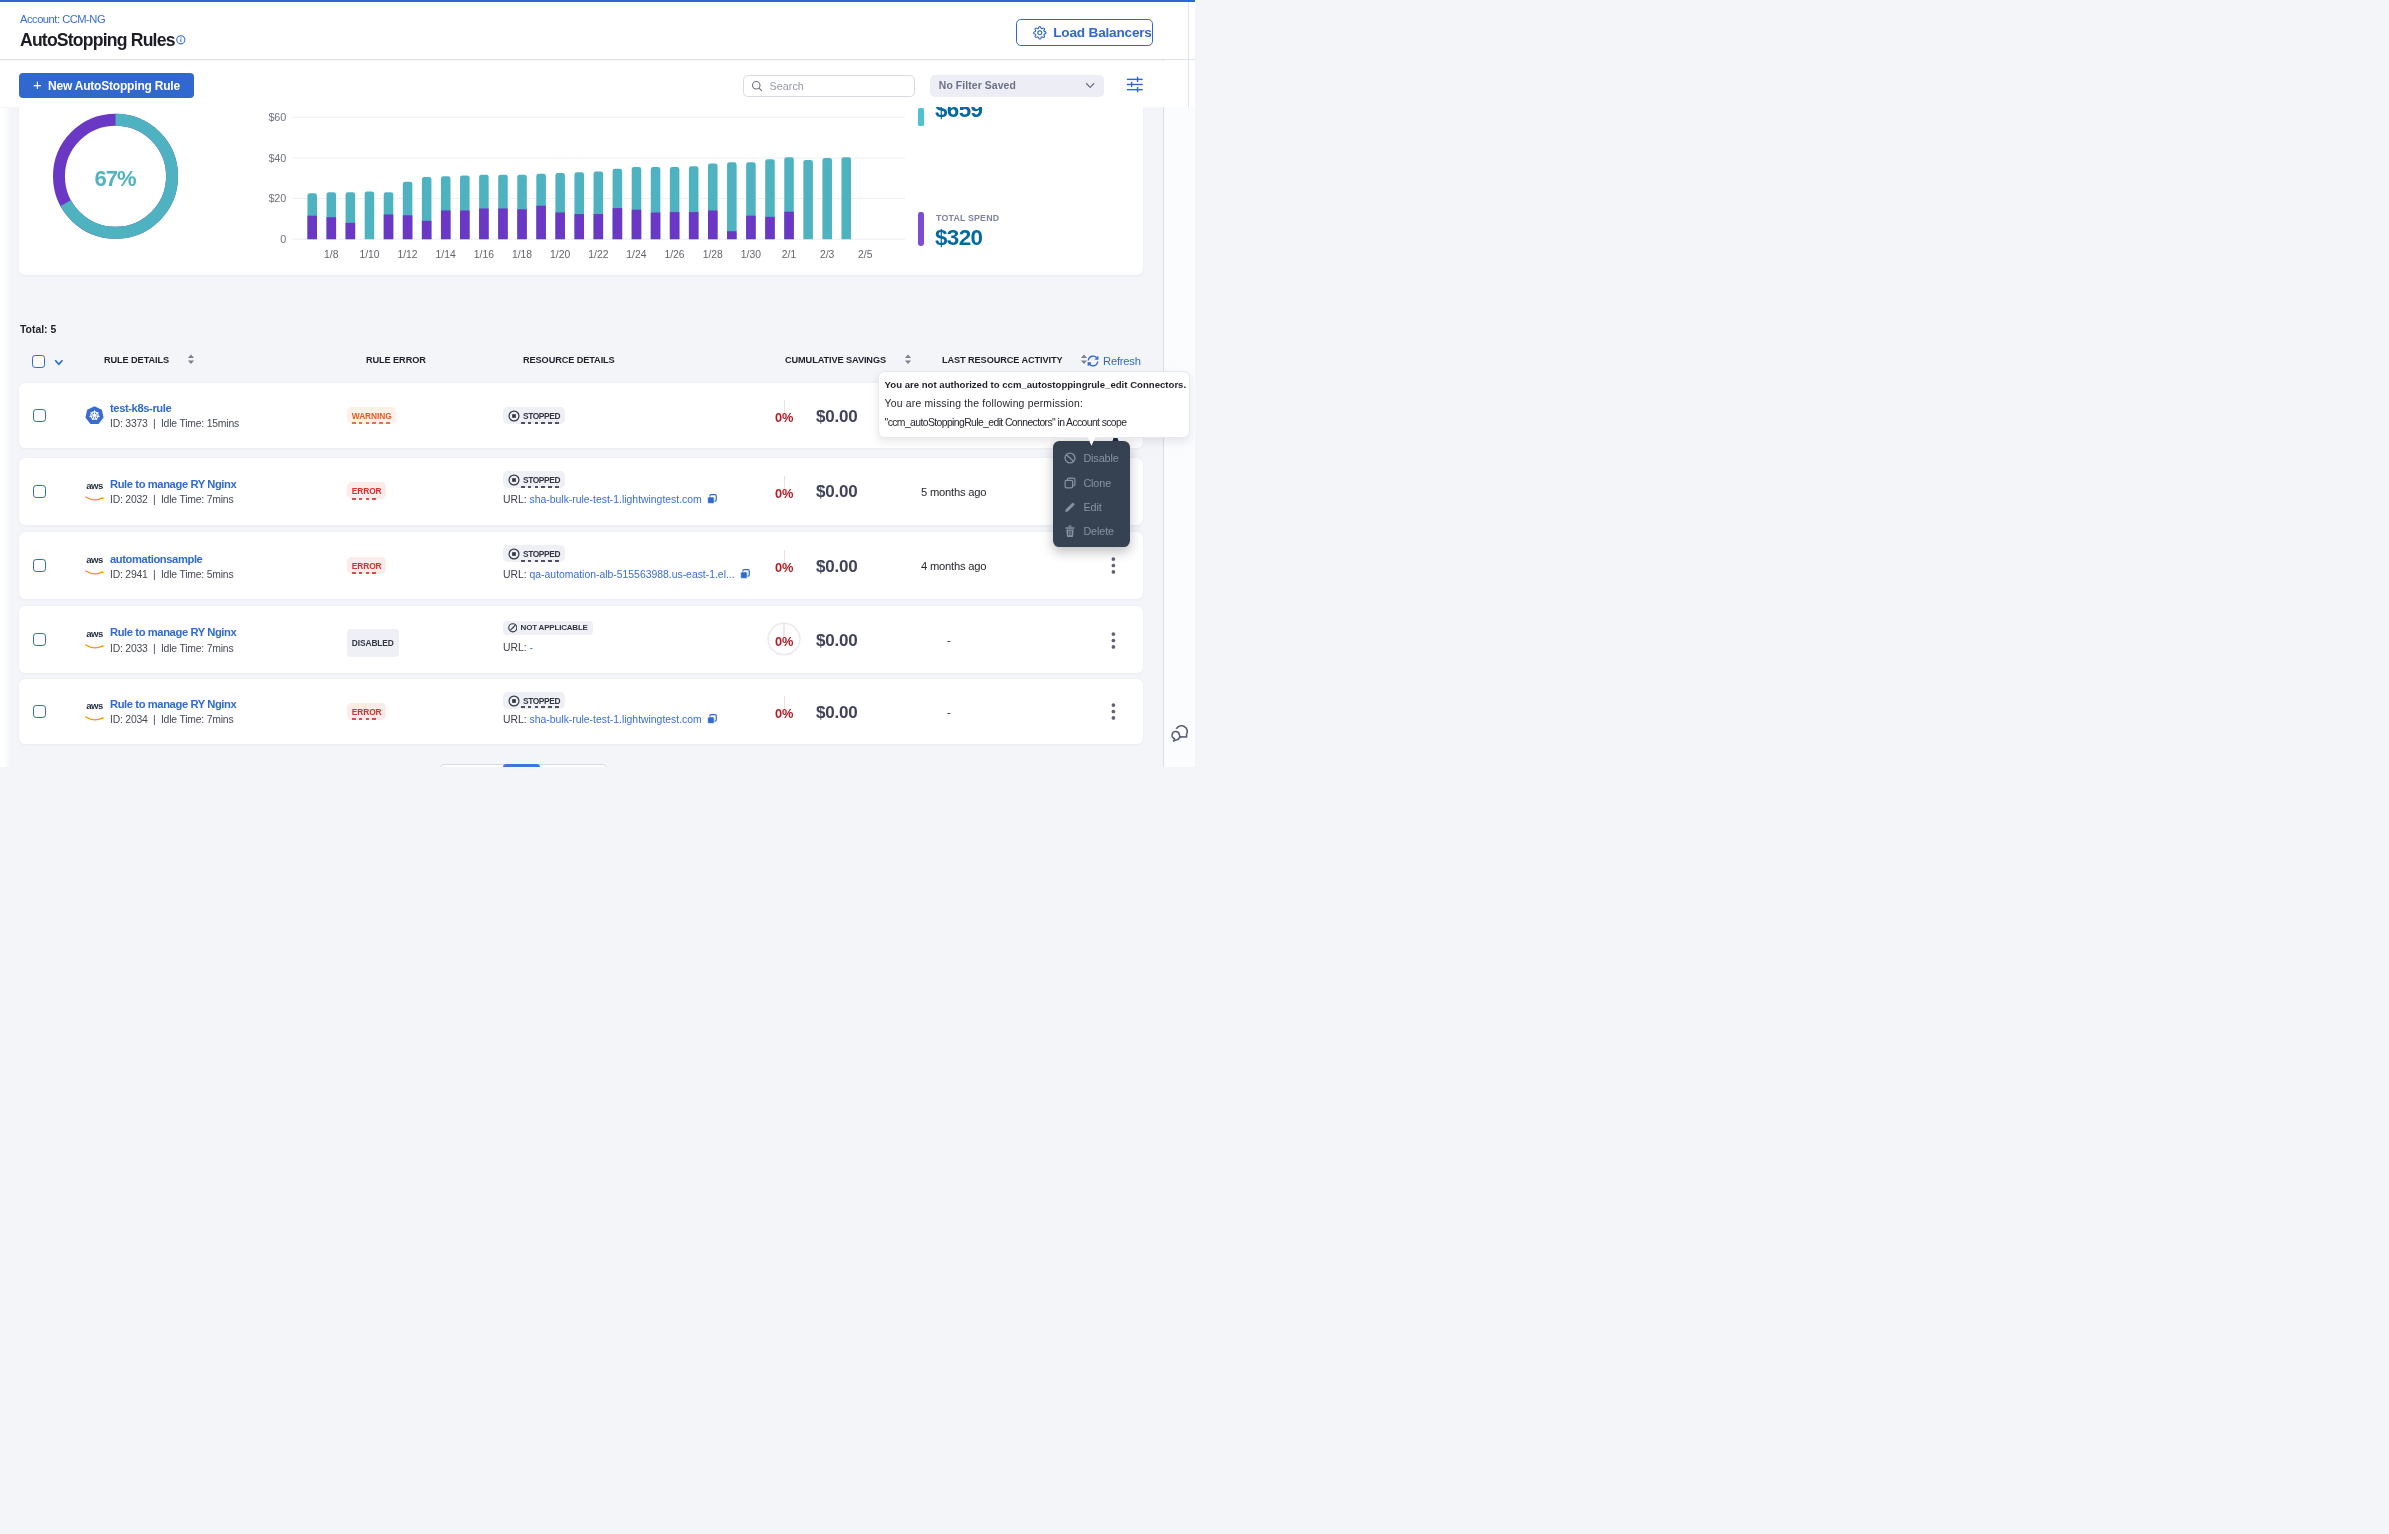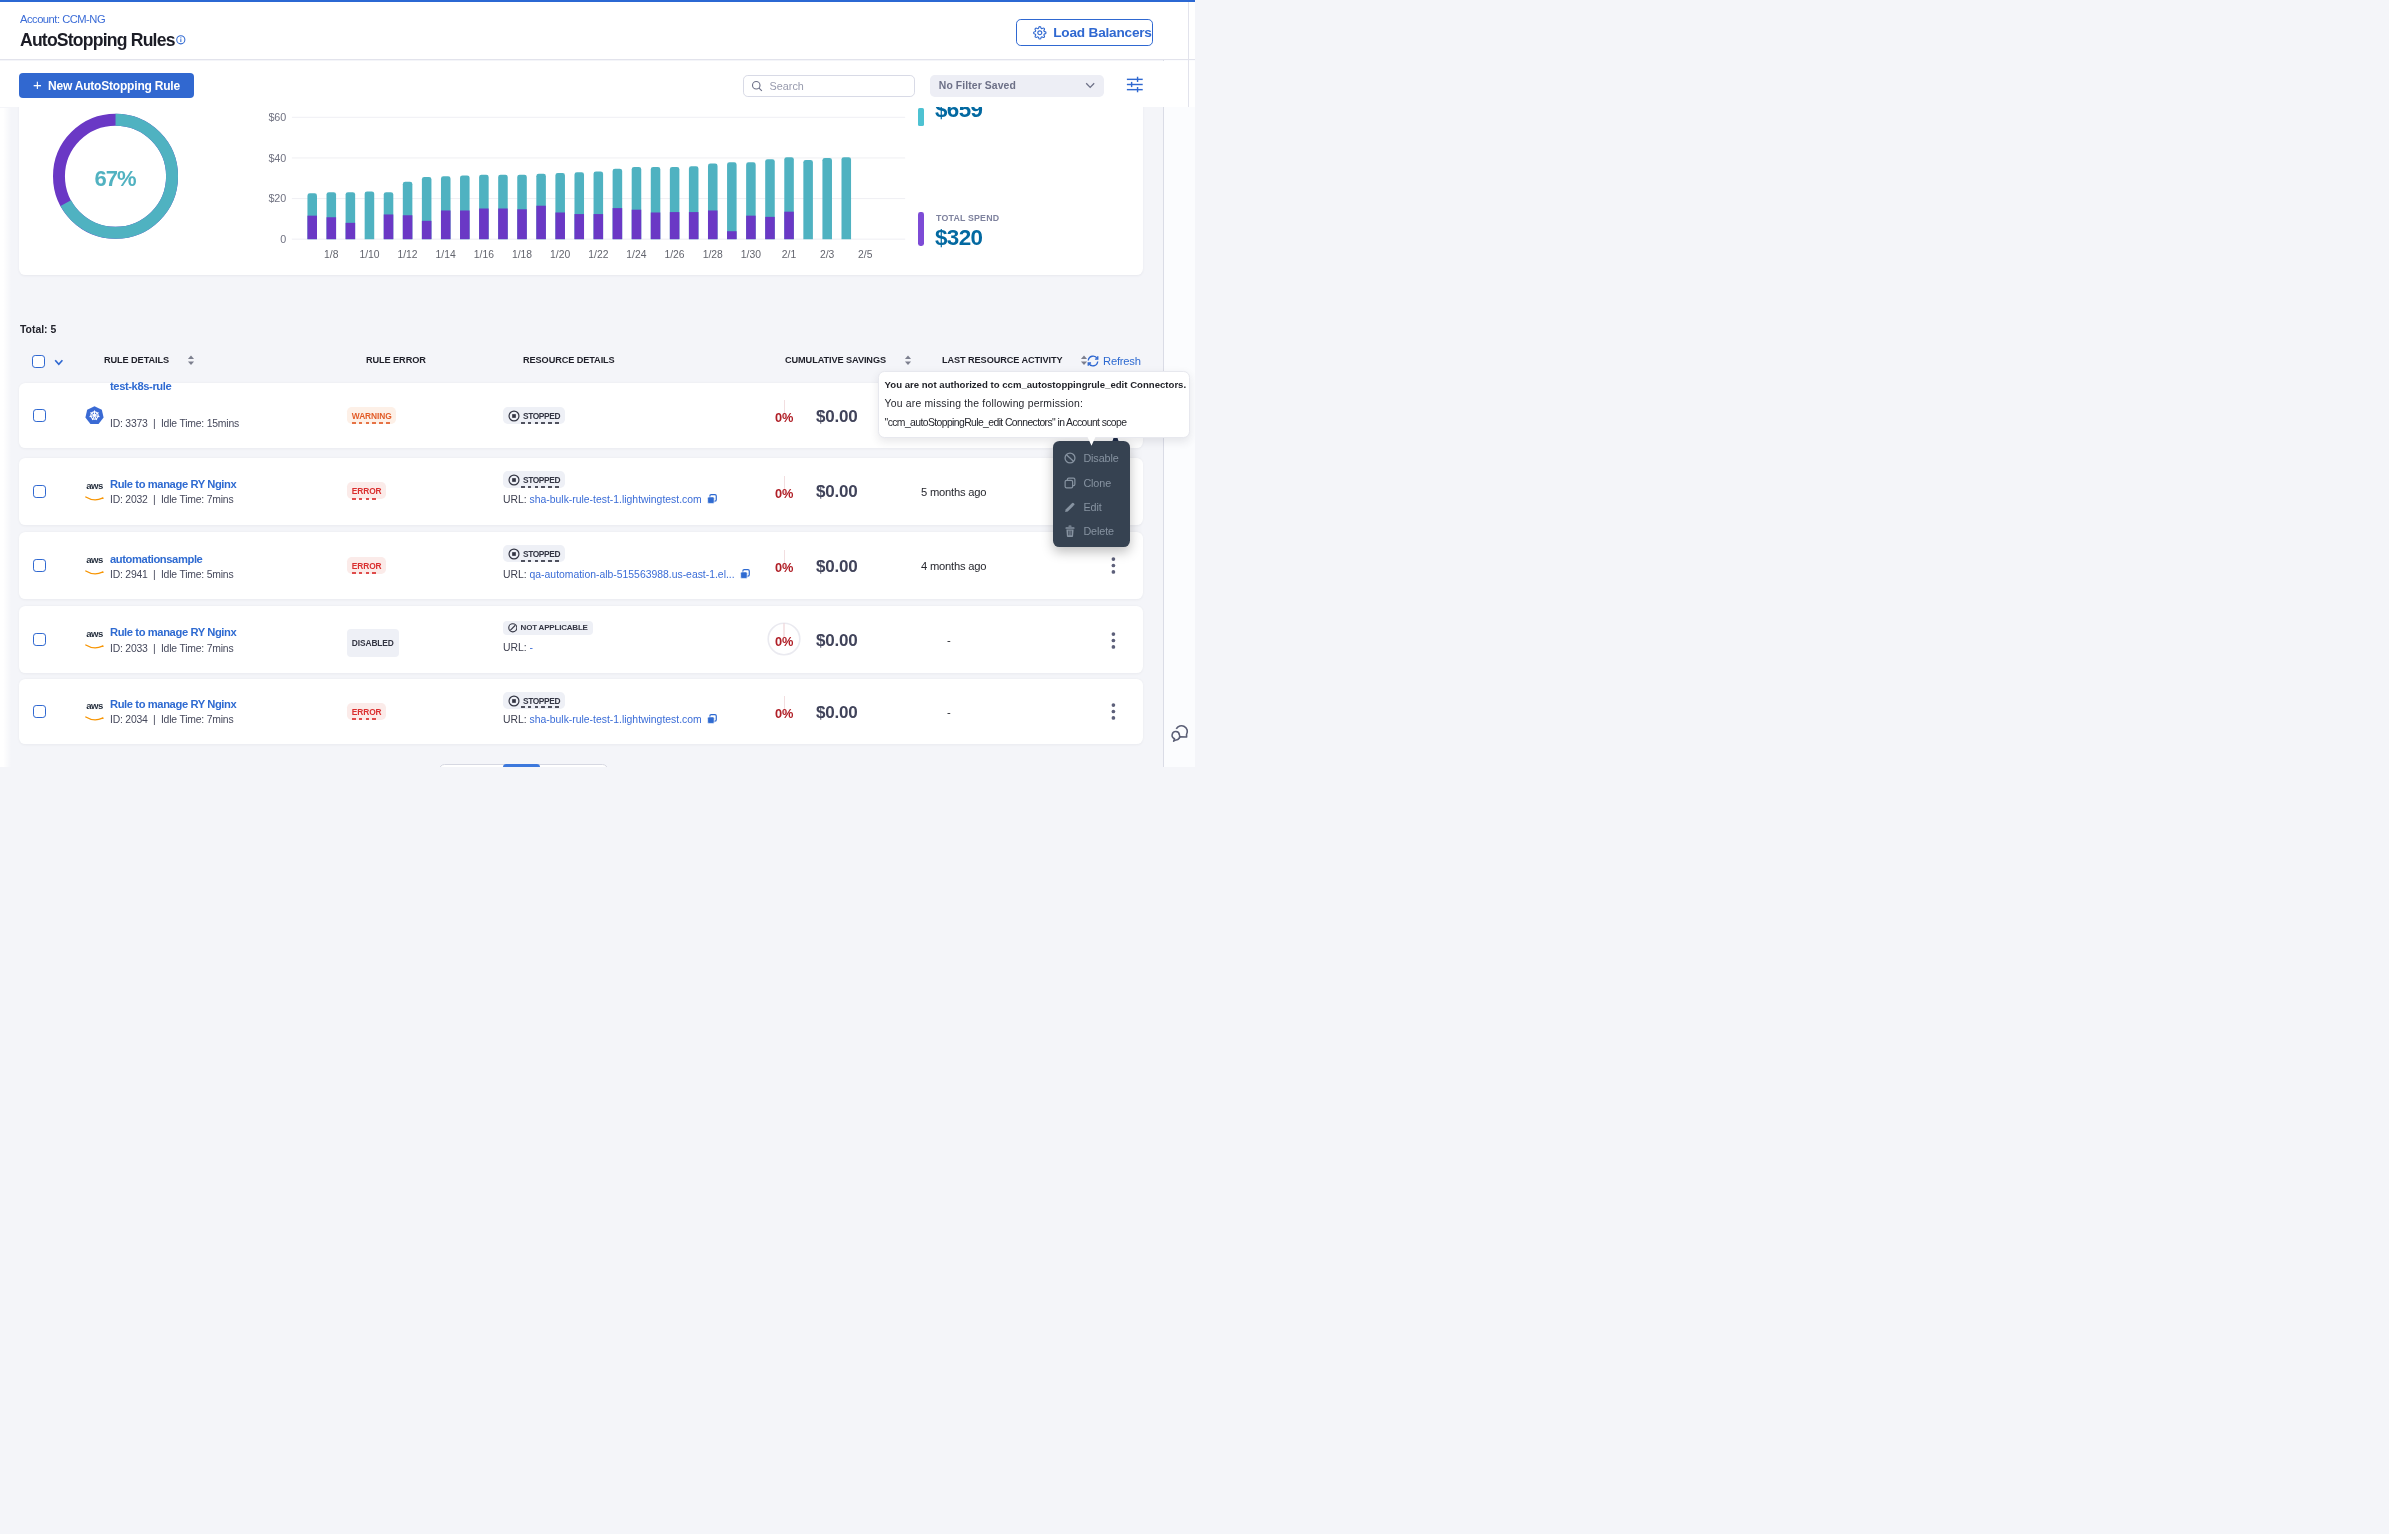--- a/index.html
+++ b/index.html
@@ -15,21 +15,21 @@
 #lbbtn { left:1016px; top:17px; width:137px; height:27px; border:1.2px solid #2f68d1; border-radius:4.8px; color:#2f68d1; font-size:13.6px; font-weight:bold; letter-spacing:-0.2px; display:flex; align-items:center; justify-content:center; gap:6.4px; background:#fff;padding-left:16px; }
 #newbtn { left:19px; top:12px; width:175px; height:25px; background:#3168d0; border-radius:4px; color:#fff; font-size:12px; font-weight:bold; letter-spacing:-0.2px; display:flex; align-items:center; justify-content:center; gap:6.4px; }
 #searchbox { left:743px; top:13.6px; width:172px; height:22.4px; border:0.8px solid #d8dae6; border-radius:4.8px; background:#fff; display:flex; align-items:center; padding-left:7.2px; gap:6.4px; }
 #searchbox span { color:#979aad; font-size:10.8px; }
 #nofilter { left:930px; top:13.6px; width:174px; height:22.4px; background:#edeef5; border-radius:4.8px; display:flex; align-items:center; justify-content:space-between; padding:0 8.8px; color:#6d7087; font-size:10.4px; font-weight:bold; letter-spacing:0.1px; }
 #chartcard { left:19px; top:99px; width:1124px; height:176px; background:#fff; border-radius:6.4px; box-shadow:0 0.8px 2.4px rgba(40,41,61,.06); z-index:1; }
 #pct { left:50px; top:67px; width:92px; text-align:center; font-size:22px; font-weight:bold; color:#51b2c1; letter-spacing:-1px; }
 .statlab { font-size:8.8px; font-weight:bold; color:#7e829e; letter-spacing:0.2px; }
 .statval { font-size:22.4px; font-weight:bold; color:#0369a1; letter-spacing:-0.6px; }
 #total5 { left:20px; top:324px; font-size:10.4px; font-weight:bold; color:#22232c; }
-.hcell { top:355px; font-size:9.2px; font-weight:bold; color:#1e1f29; letter-spacing:-0.1px; z-index:2; display:flex; align-items:flex-start; gap:18px; height:9.6px;padding-left:20px;}
+.hcell { top:355px; font-size:9.2px; font-weight:bold; color:#1e1f29; letter-spacing:-0.1px; z-index:2; display:flex; align-items:flex-end; gap:18px; height:9.6px;padding-left:20px;}
 .rowcard { left:19px; width:1124px; background:#fff; border-radius:6.4px; box-shadow:0 0.8px 2.4px rgba(40,41,61,.05); }
 .cb { width:13px; height:13px; border:1.2px solid #2f68d1; border-radius:3.2px; background:#fff; }
 .rtitle { font-size:11.2px; font-weight:bold; color:#2e6ad1; letter-spacing:-0.4px; white-space:pre; }
 .rsub { font-size:10.4px; color:#46495c; letter-spacing:-0.2px; white-space:pre; }
 .badge { height:17px; border-radius:4.8px; font-size:8.4px; font-weight:bold; display:inline-flex; align-items:center; padding:0 4.8px; letter-spacing:-0.1px; white-space:pre; }
 .badge svg { margin-right:3.2px; }
 .badge.na { height:13.6px; font-size:8px; letter-spacing:-0.2px; border-radius:4px; }
 .badge.dis { height:28px; border-radius:4px; }
 .bwarn { background:#fdf0e7; color:#e25c28; }
 .berr { background:#fbebe9; color:#da2f2f; }
@@ -232,21 +232,21 @@
     <circle cx="12" cy="12" r="4.6" fill="none" stroke="#fff" stroke-width="1.4"></circle>
     <line x1="12" y1="12" x2="12.00" y2="5.60" stroke="#fff" stroke-width="1.3"></line>
     <line x1="12" y1="12" x2="17.00" y2="8.01" stroke="#fff" stroke-width="1.3"></line>
     <line x1="12" y1="12" x2="18.24" y2="13.42" stroke="#fff" stroke-width="1.3"></line>
     <line x1="12" y1="12" x2="14.78" y2="17.77" stroke="#fff" stroke-width="1.3"></line>
     <line x1="12" y1="12" x2="9.22" y2="17.77" stroke="#fff" stroke-width="1.3"></line>
     <line x1="12" y1="12" x2="5.76" y2="13.42" stroke="#fff" stroke-width="1.3"></line>
     <line x1="12" y1="12" x2="7.00" y2="8.01" stroke="#fff" stroke-width="1.3"></line>
     <circle cx="12" cy="12" r="1.5" fill="#fff"></circle>
   </svg>
-<div class="abs rtitle" style="left:110px;top:380px">test-k8s-rule</div>
+<div class="abs rtitle" style="left:110px;top:402px">test-k8s-rule</div>
 <div class="abs rsub" style="left:110px;top:418px">ID: 3373  |  Idle Time: 15mins</div>
 <div class="abs badge bwarn" style="left:347px;top:407px">WARNING</div>
 <div class="dash" style="left:352px;top:422px;width:39px;color:#e25c28"></div>
 <div class="abs badge bgray" style="left:503px;top:407px"><svg width="12" height="12" viewBox="0 0 15 15">
       <circle cx="7.5" cy="7.5" r="6.2" fill="none" stroke="#333543" stroke-width="1.5"></circle>
       <rect x="5.2" y="5.2" width="4.6" height="4.6" fill="#333543"></rect>
     </svg><span style="letter-spacing:-0.4px">STOPPED</span></div>
 <div class="dash" style="left:521px;top:422px;width:38px;color:#333543"></div>
 <div class="tick abs" style="left:784px;top:400px"></div>
 <div class="abs pct0" style="left:775px;top:410px">0%</div>

